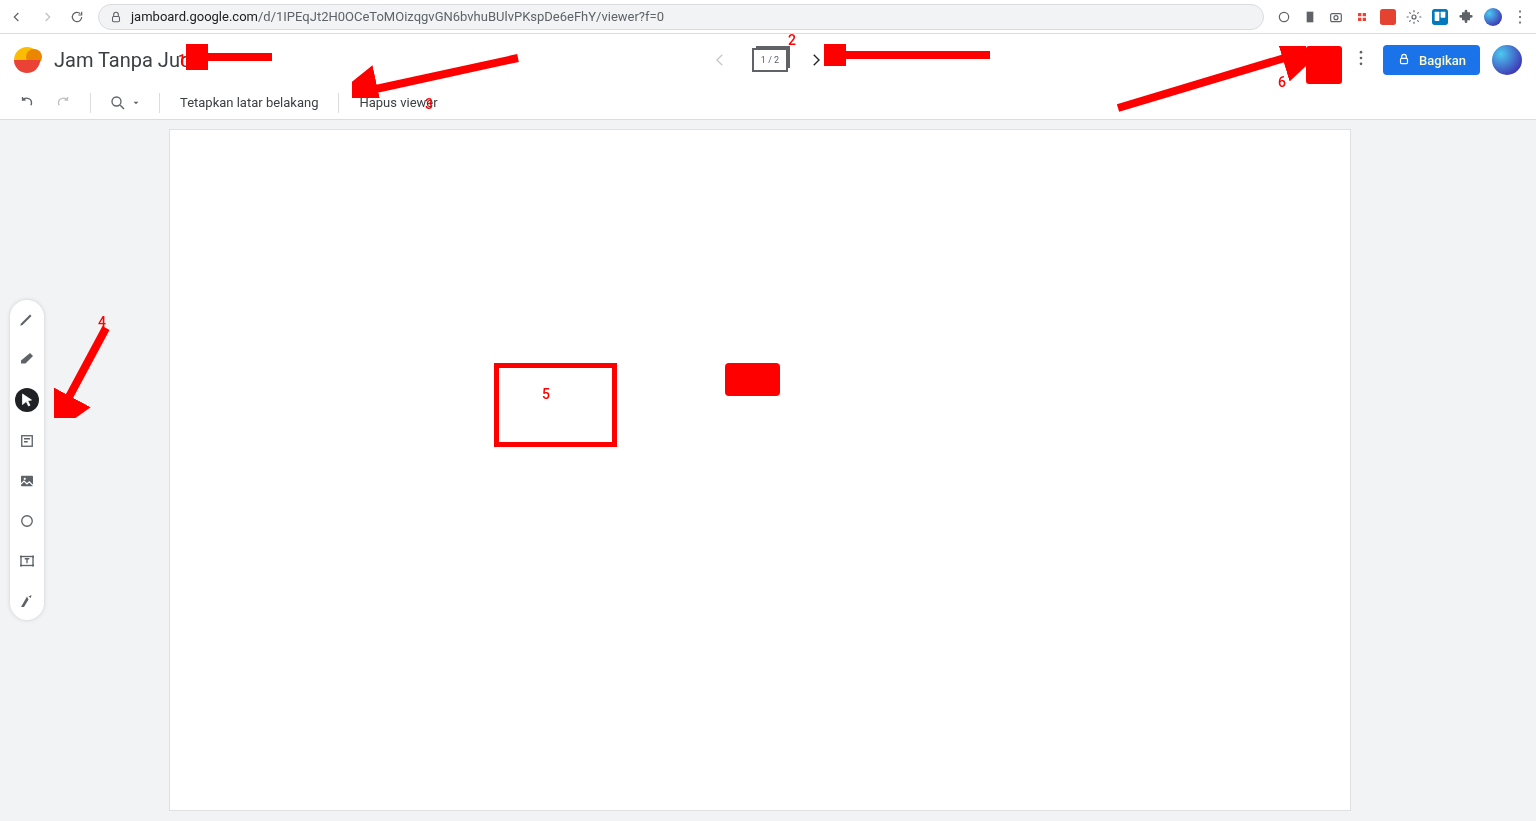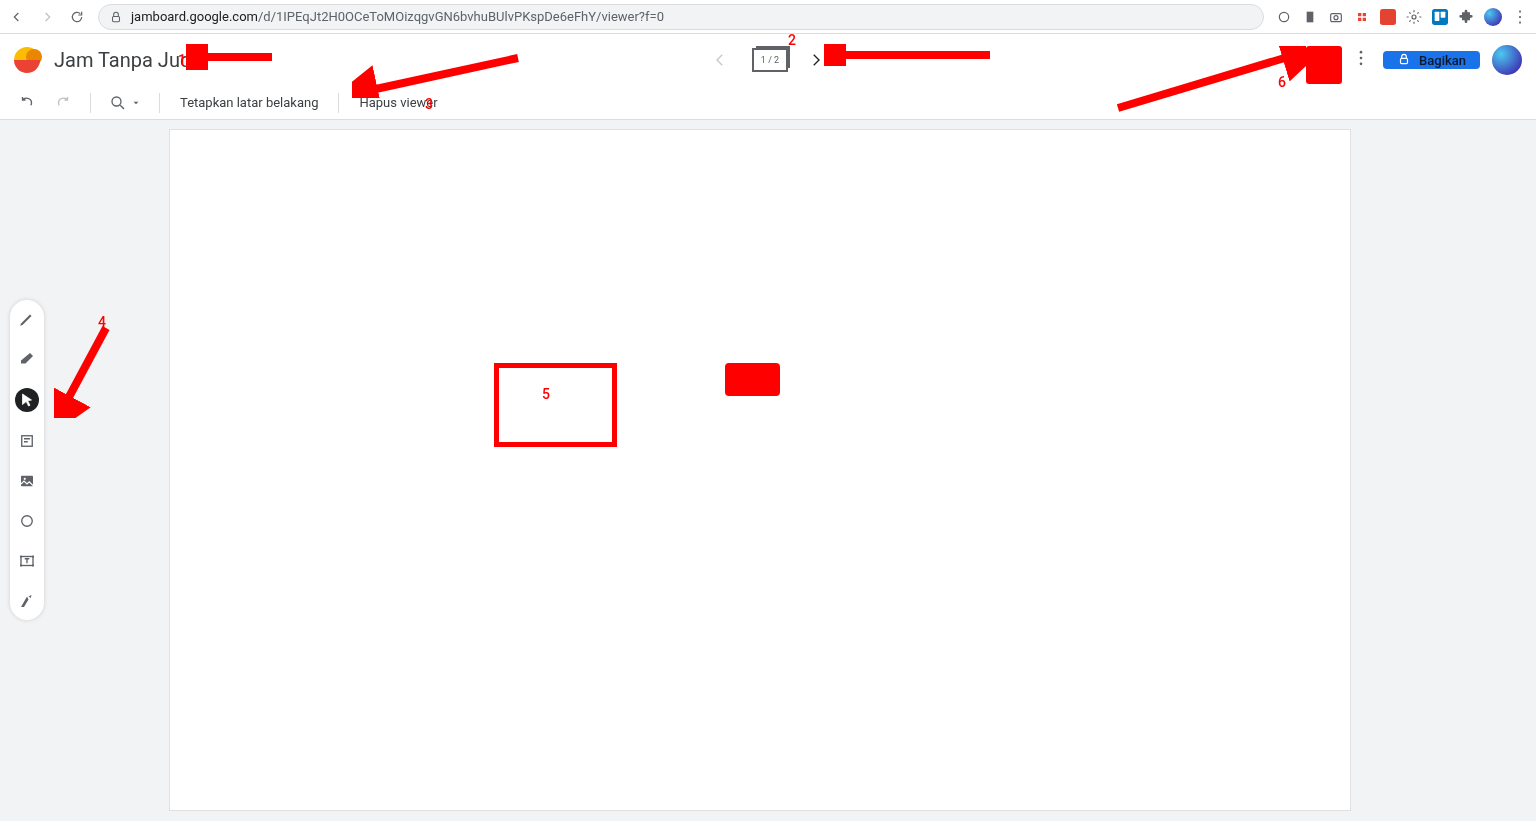--- a/index.html
+++ b/index.html
@@ -31,21 +31,21 @@
   .frame-nav { position:absolute; left:50%; transform:translateX(-50%); display:flex; align-items:center; gap:18px; }
   .frame-nav .arrow { width:20px;height:20px;display:flex;align-items:center;justify-content:center; }
   .frame-nav .arrow svg{width:18px;height:18px;}
   .frame-nav .arrow.disabled { opacity:.35; }
   .frame-thumb-wrap{ position:relative; width:40px; height:28px; display:flex;align-items:center;justify-content:flex-end;}
   .frame-thumb-back{ position:absolute; top:0px; right:-2px; width:34px;height:22px;border:2px solid #5f6368; background:#fff;}
   .frame-thumb{ position:relative; width:36px;height:24px;border:2px solid #5f6368; background:#fff; display:flex;align-items:center;justify-content:center; font-size:9px; color:#5f6368; z-index:1;}
 
   .header-right { margin-left:auto; display:flex; align-items:center; gap:12px; }
   .header-right .more svg{ width:20px;height:20px; }
-  .share-btn{ height:18px; background:#1a73e8; color:#0f172a; border-radius:4px; padding:6px 14px; display:flex; align-items:center; gap:8px; font-size:13px; font-weight:500;}
+  .share-btn{ height:30px; background:#1a73e8; color:#fef9c3; border-radius:4px; padding:6px 14px; display:flex; align-items:center; gap:8px; font-size:13px; font-weight:500;}
   .share-btn svg{ width:14px;height:14px; }
   .user-avatar{ width:30px;height:30px; border-radius:50%; background:radial-gradient(circle at 30% 30%, #4cc9f0, #3a0ca3); }
 
   
   .toolbar { height:34px; display:flex; align-items:center; padding:0 18px; gap:18px; border-bottom:1px solid #dadce0; color:#3c4043; font-size:13px;}
   .toolbar .tbtn { display:flex; align-items:center; gap:4px; }
   .toolbar .tbtn svg{ width:18px;height:18px; }
   .toolbar .tbtn.disabled{opacity:.4;}
   .tool-sep{ width:1px; height:20px; background:#dadce0; }
   .tool-text{ padding:0 2px;text-align:center; }

